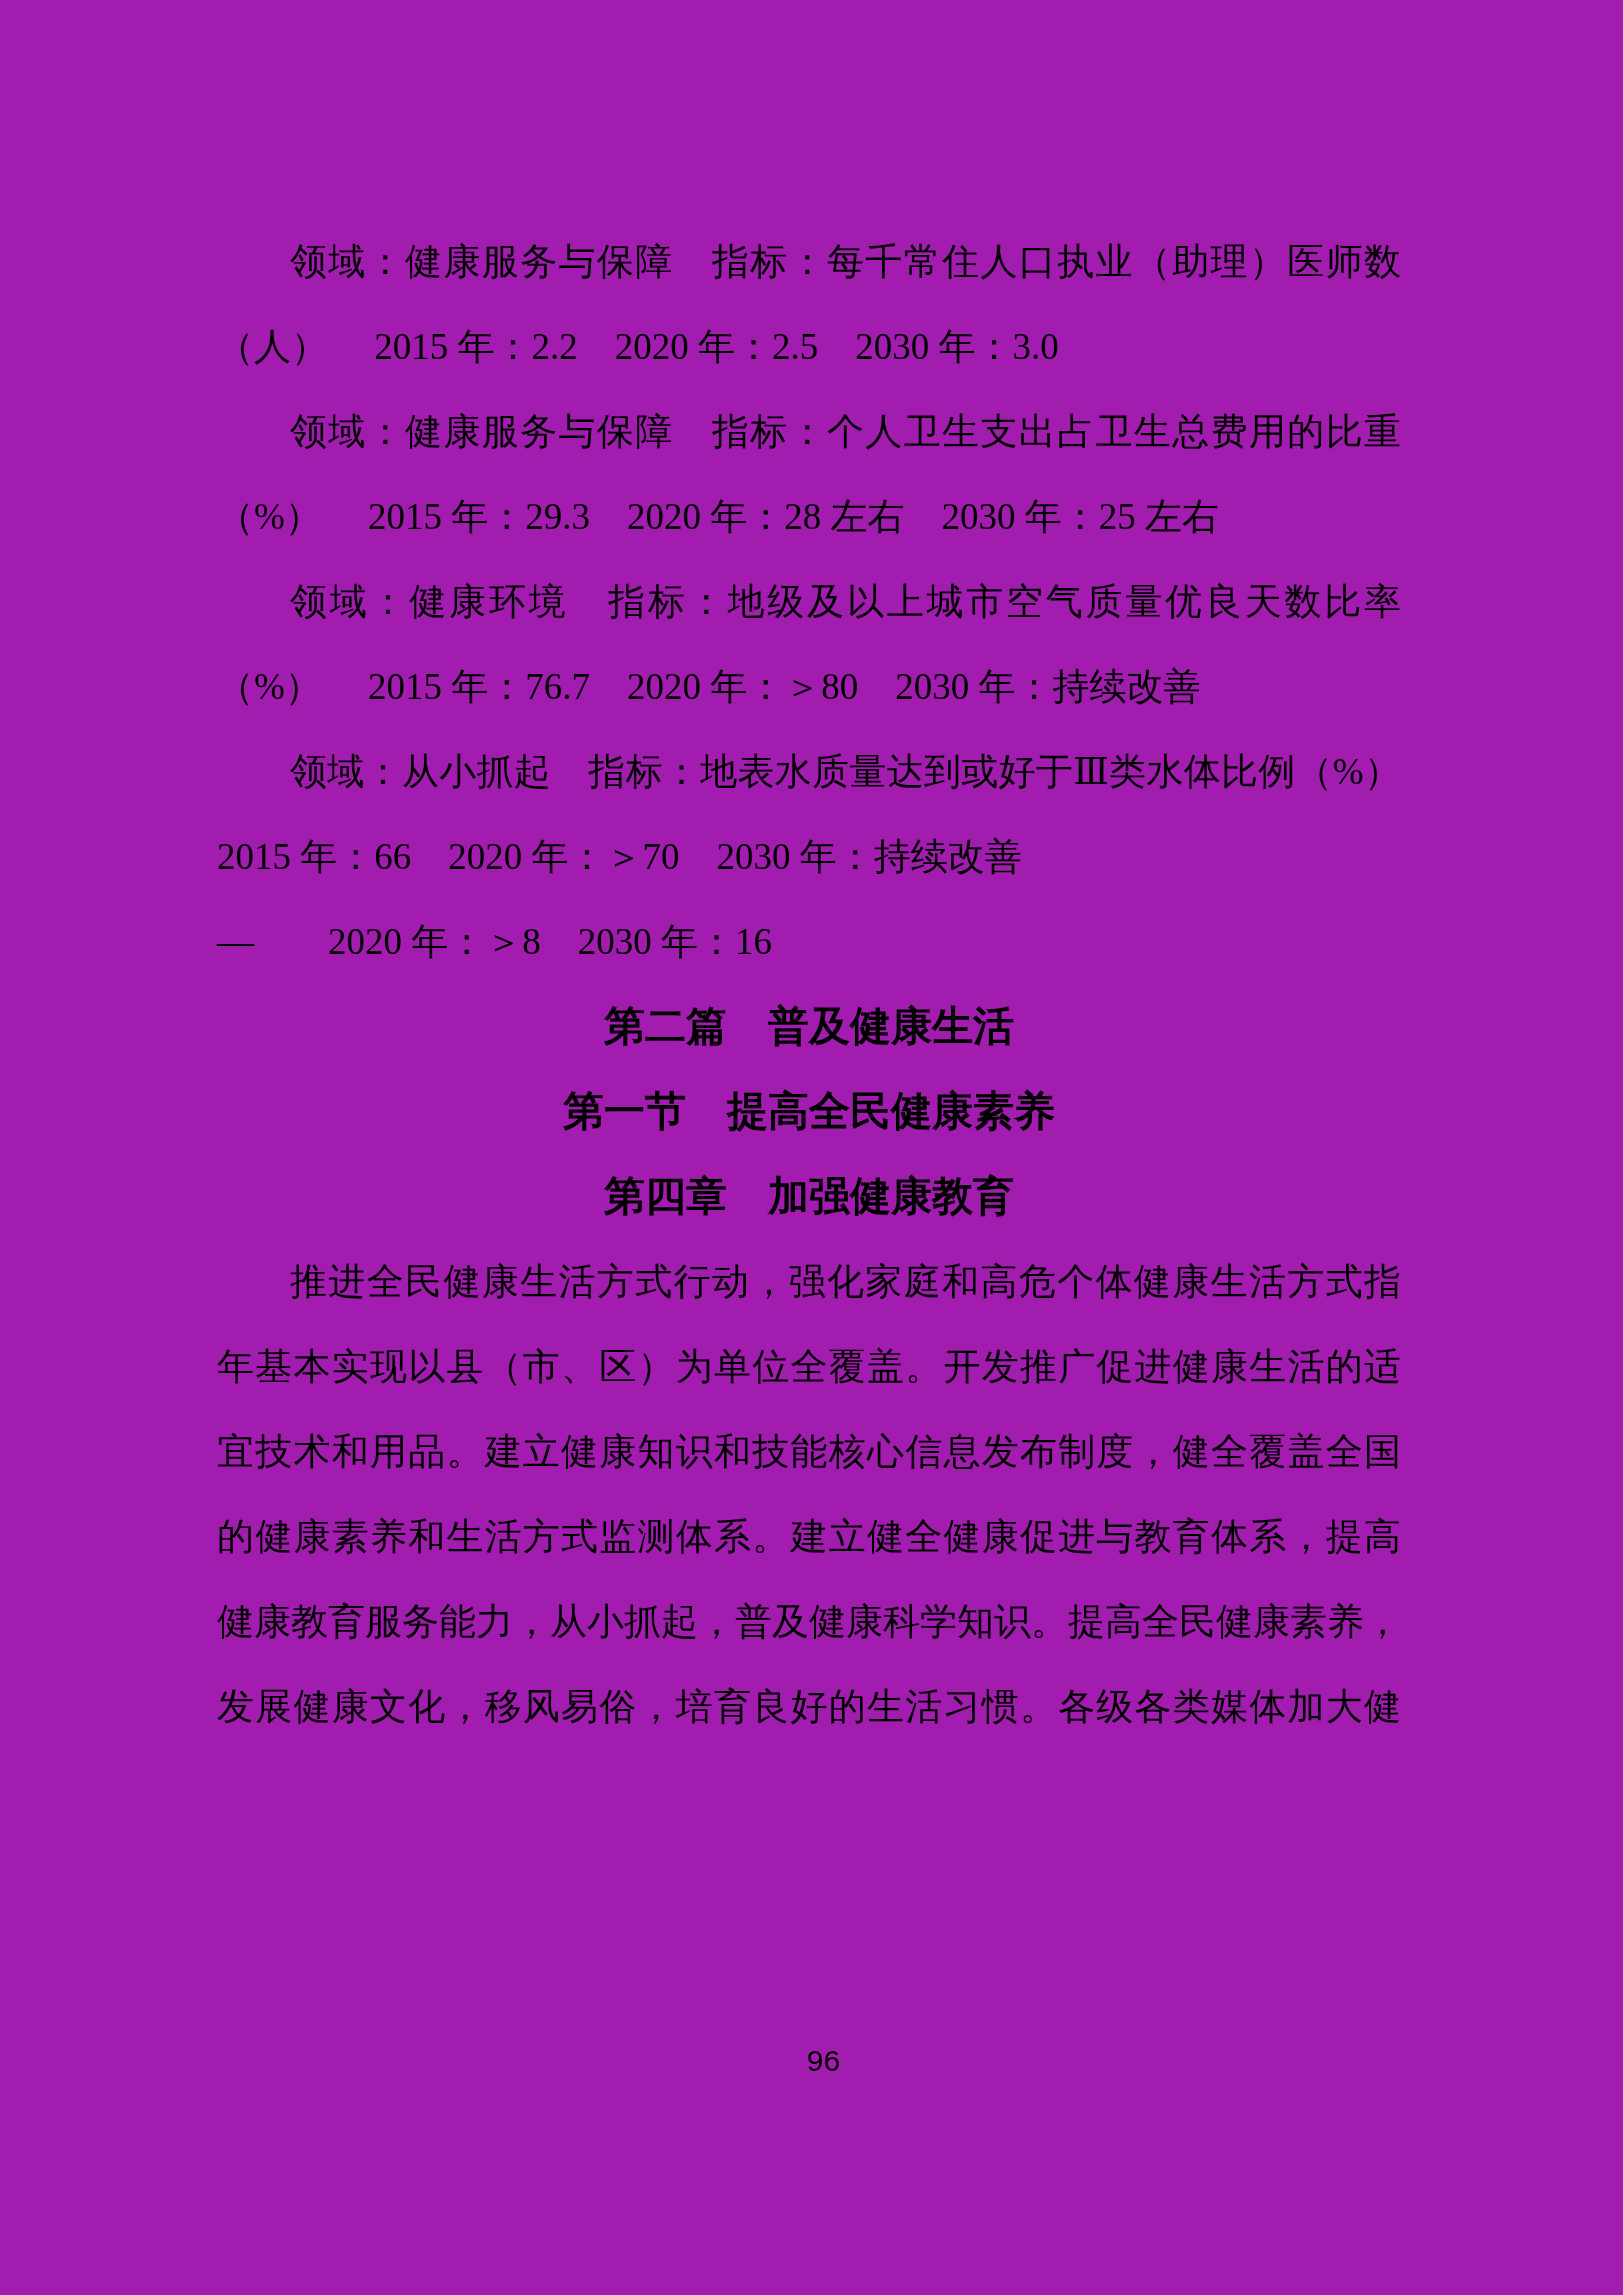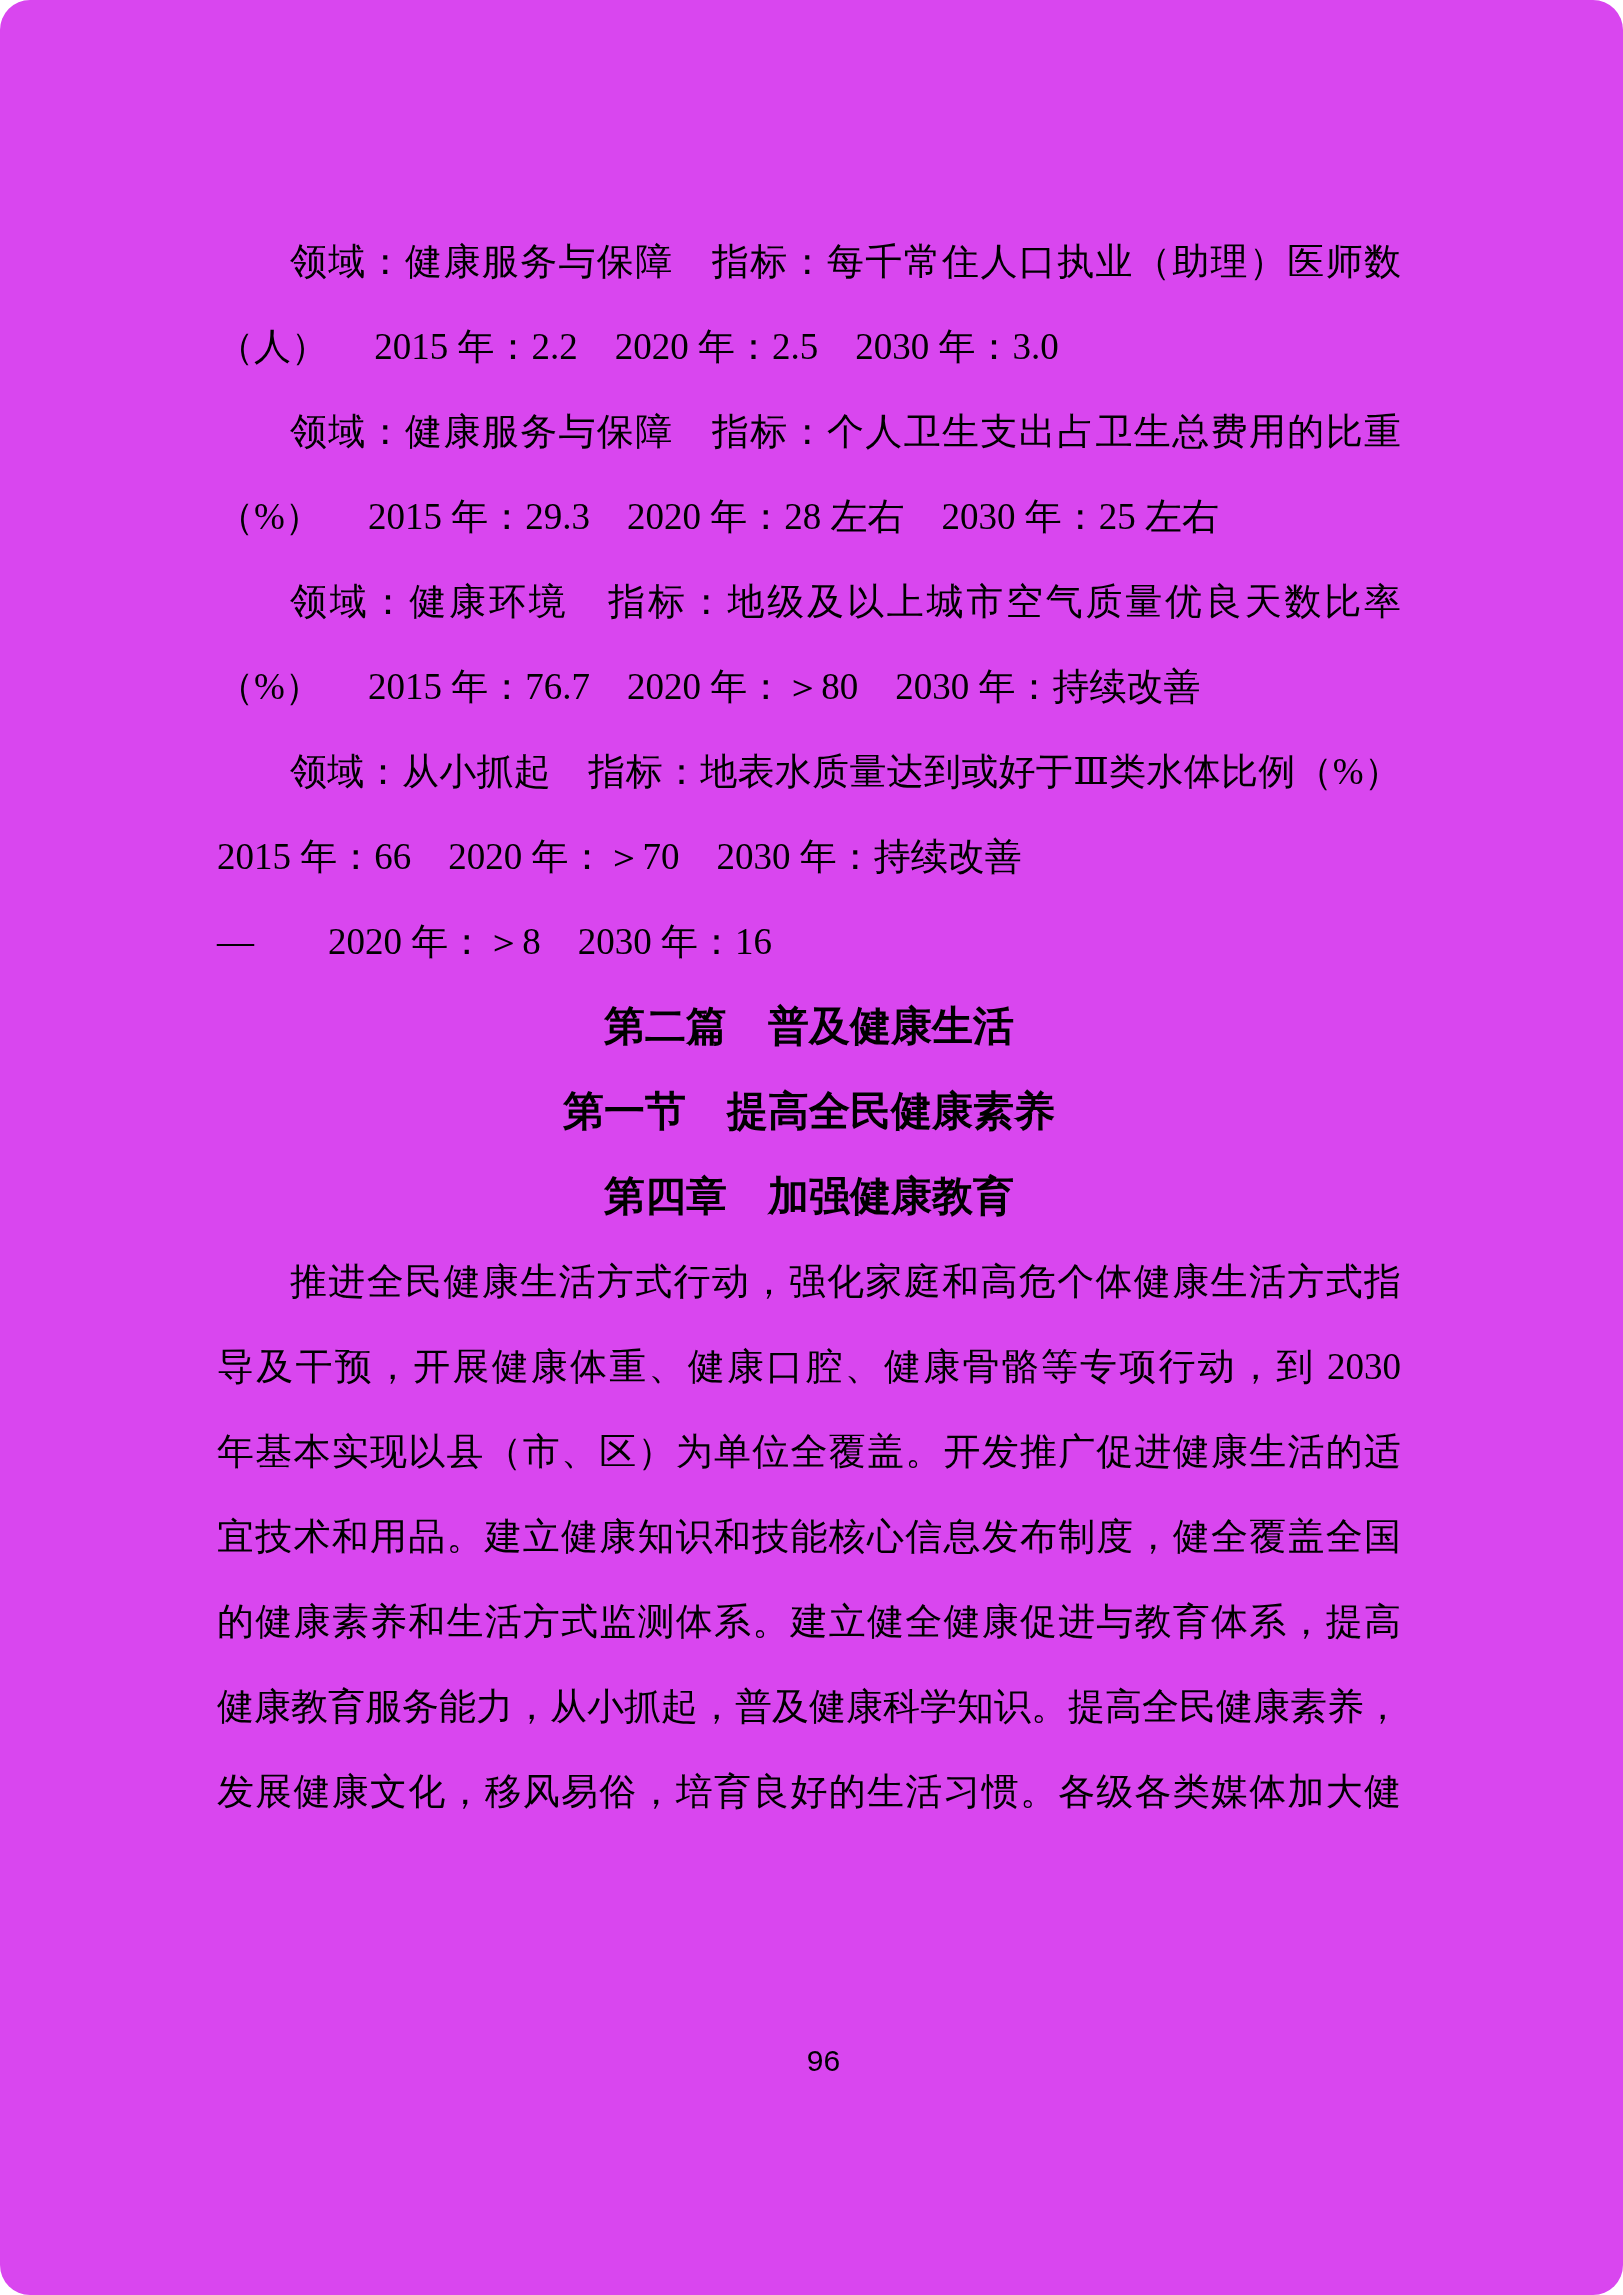--- a/index.html
+++ b/index.html
@@ -14,22 +14,21 @@
     overflow: hidden;
     color: #000000;
     font-family: "Liberation Serif", "DejaVu Serif", serif;
   }
   .page {
     position: absolute;
     left: 0;
     top: 0;
     width: 1623px;
     height: 2295px;
-    background: #d946ef;
-    border-radius: 30px;
+    background: #a21caf;
   }
   .textblock {
     position: absolute;
     left: 217px;
     top: 219px;
     width: 1184px;
   }
   .line {
     font-size: 37px;
     line-height: 85px;
@@ -78,21 +77,20 @@
     <div class="line indent just">领域：从小抓起　指标：地表水质量达到或好于Ⅲ类水体比例（%）</div>
     <div class="line">2015 年：66　2020 年：＞70　2030 年：持续改善</div>
 
     <div class="line">—　　2020 年：＞8　2030 年：16</div>
 
     <div class="line heading">第二篇　普及健康生活</div>
     <div class="line heading">第一节　提高全民健康素养</div>
     <div class="line heading">第四章　加强健康教育</div>
 
     <div class="line indent just">推进全民健康生活方式行动，强化家庭和高危个体健康生活方式指</div>
-    <div class="line just">导及干预，开展健康体重、健康口腔、健康骨骼等专项行动，到 2030</div>
     <div class="line just">年基本实现以县（市、区）为单位全覆盖。开发推广促进健康生活的适</div>
     <div class="line just">宜技术和用品。建立健康知识和技能核心信息发布制度，健全覆盖全国</div>
     <div class="line just">的健康素养和生活方式监测体系。建立健全健康促进与教育体系，提高</div>
     <div class="line just">健康教育服务能力，从小抓起，普及健康科学知识。提高全民健康素养，</div>
     <div class="line just">发展健康文化，移风易俗，培育良好的生活习惯。各级各类媒体加大健</div>
 
   </div>
 
   <div class="page-num">96</div>
 </div>

